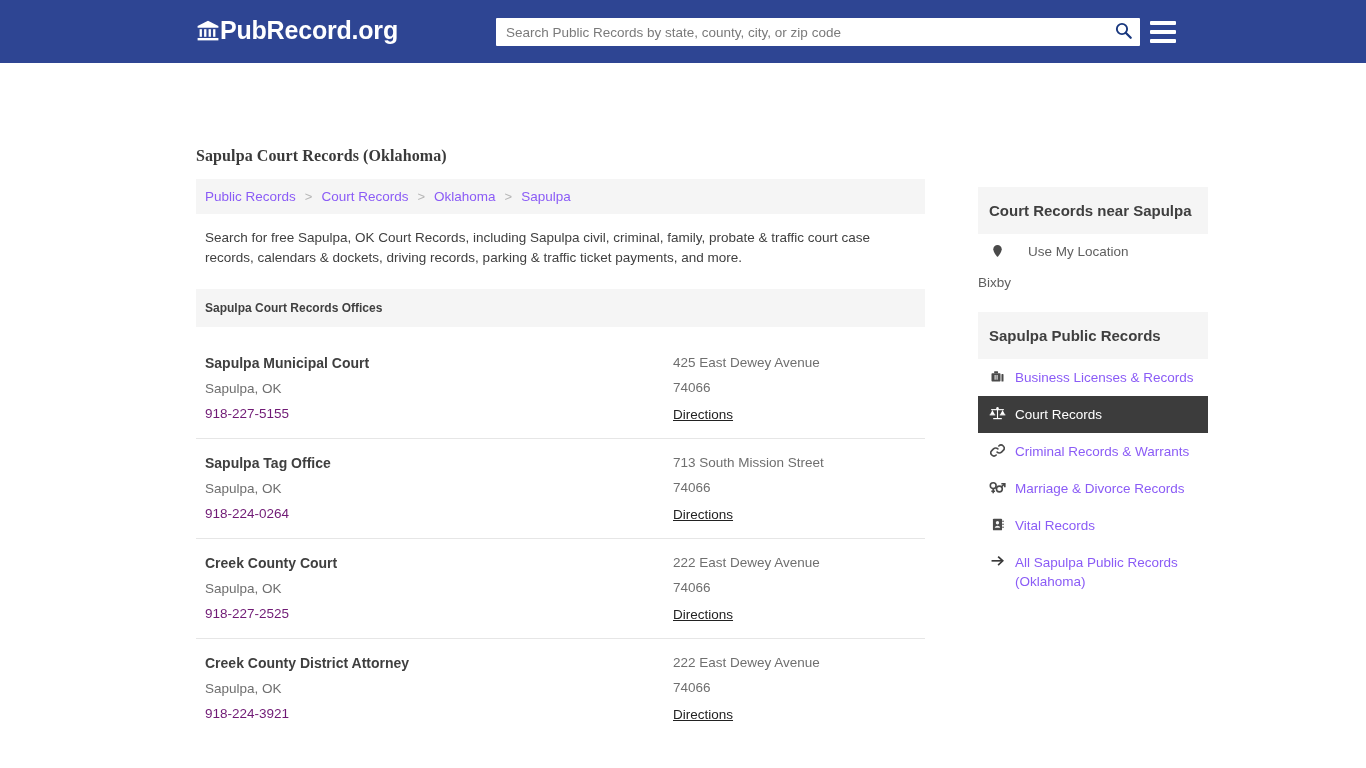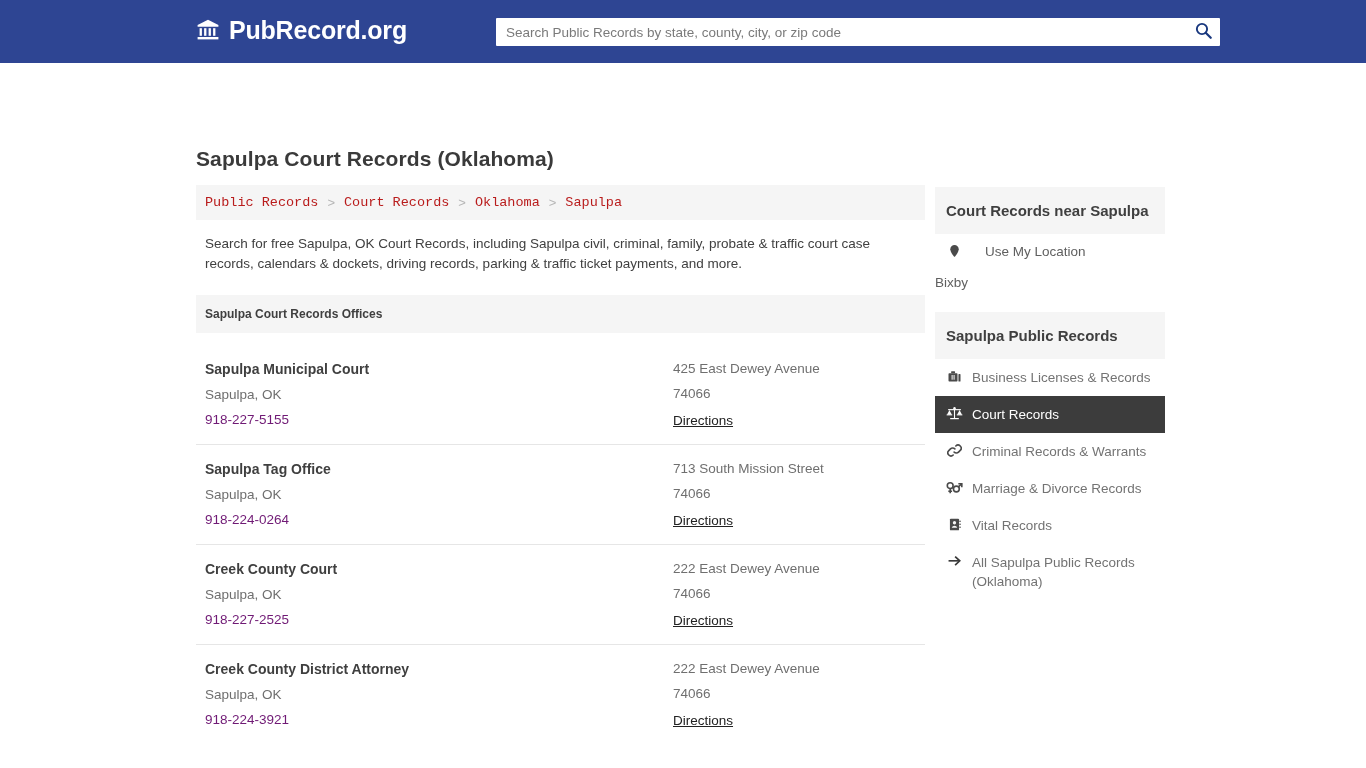--- a/index.html
+++ b/index.html
@@ -18,38 +18,37 @@
     height: 63px;
     background: #2e4593;
     display: flex;
     align-items: center;
   }
   .brand {
     position: absolute;
     left: 196px;
     top: 18px;
     display: flex;
-    align-items: flex-start;
-    gap: 9px;
+    align-items: flex-end;
     text-decoration: none;
   }
   .brand-icon { display: block; width: 24px; height: 24px; }
   .brand-text {
     color: #ffffff;
     font-size: 25px;
     font-weight: bold;
     letter-spacing: -0.2px;
     line-height: 1;
     white-space: nowrap;
   }
   .search-wrap {
     position: absolute;
     left: 496px;
     top: 18px;
-    width: 724px;
+    width: 644px;
     height: 28px;
     background: #ffffff;
     display: flex;
     align-items: center;
     border-radius: 1px;
   }
   .search-input {
     flex: 1;
     border: 0;
     outline: none;
@@ -91,47 +90,47 @@
     width: 1366px;
   }
   .main-col {
     position: absolute;
     left: 196px;
     top: 84px;
     width: 729px;
   }
   .side-col {
     position: absolute;
-    left: 935px;
+    left: 978px;
     top: 124px;
     width: 230px;
   }
 
   
   .page-title {
     margin: 0 0 14px 0;
-    font-size: 21px;
+    font-size: 16px;
     font-weight: bold;
     color: #3a3a3a;
     letter-spacing: 0.1px;
+    font-family: Liberation Serif, serif;
   }
   .breadcrumb {
     background: #f5f5f5;
     padding: 10px 10px 10px 9px;
     font-size: 13.5px;
     color: #6f6f6f;
     display: flex;
     align-items: center;
     flex-wrap: wrap;
     gap: 0;
   }
   .breadcrumb a {
-    color: #b91c1c;
+    color: #8b5cf6;
     text-decoration: none;
-    font-family: Liberation Mono, monospace;
   }
   .breadcrumb .sep {
     color: #b6b6b6;
     margin: 0 9px;
     font-size: 13px;
   }
   .intro {
     margin: 14px 0 0 0;
     padding: 0 9px;
     font-size: 13.5px;
@@ -225,21 +224,21 @@
     color: #5f5f5f;
     text-decoration: none;
     display: block;
   }
   .nav-item {
     display: flex;
     align-items: flex-start;
     gap: 9px;
     padding: 9px 10px 9px 11px;
     font-size: 13.5px;
-    color: #737373;
+    color: #8b5cf6;
     text-decoration: none;
     line-height: 19px;
   }
   .nav-item.active {
     background: #3c3c3c;
     color: #ffffff;
   }
   .nav-item .ico {
     width: 17px;
     flex: 0 0 17px;

